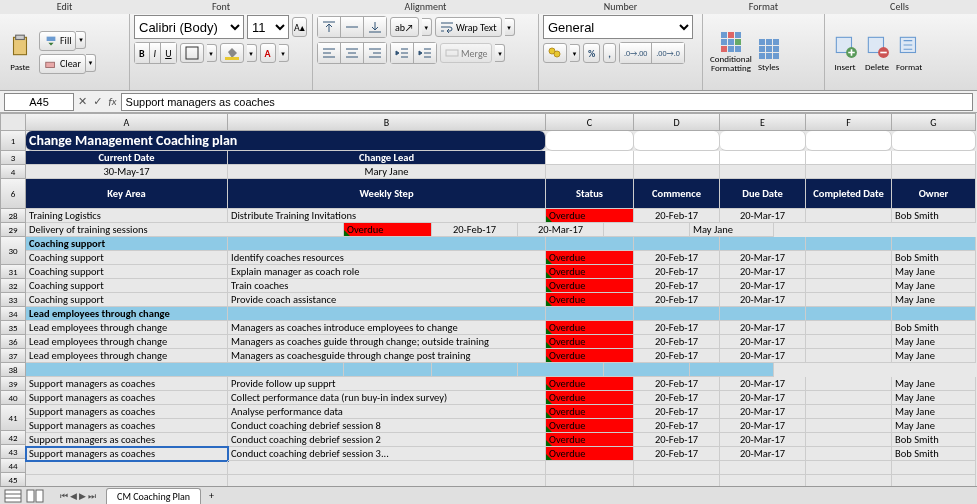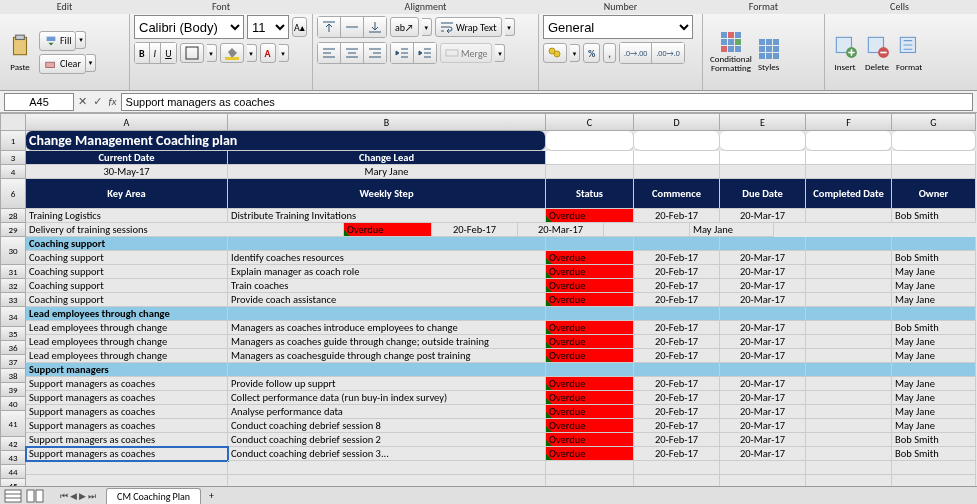--- a/index.html
+++ b/index.html
@@ -329,21 +329,21 @@
       <div class="row-h" style="height: 20px;">1</div>
       <div class="row-h" style="height: 14px;">3</div>
       <div class="row-h" style="height: 14px;">4</div>
       <div class="row-h" style="height: 30px;">6</div>
       <div class="row-h" style="height: 14px;">28</div>
       <div class="row-h" style="height: 14px;">29</div>
       <div class="row-h" style="height: 28px;">30</div>
       <div class="row-h" style="height: 14px;">31</div>
       <div class="row-h" style="height: 14px;">32</div>
       <div class="row-h" style="height: 14px;">33</div>
-      <div class="row-h" style="height: 20px;">34</div>
+      <div class="row-h" style="height: 14px;">34</div>
       <div class="row-h" style="height: 14px;">35</div>
       <div class="row-h" style="height: 14px;">36</div>
       <div class="row-h" style="height: 14px;">37</div>
       <div class="row-h" style="height: 14px;">38</div>
       <div class="row-h" style="height: 14px;">39</div>
       <div class="row-h" style="height: 14px;">40</div>
       <div class="row-h" style="height: 26px;">41</div>
       <div class="row-h" style="height: 14px;">42</div>
       <div class="row-h" style="height: 14px;">43</div>
       <div class="row-h" style="height: 14px;">44</div>
@@ -479,21 +479,20 @@
       <div class="row ">
         <div class="cell cA">Lead employees through change</div>
         <div class="cell cB">Managers as coachesguide through change post training</div>
         <div class="cell cC status-od">Overdue</div>
         <div class="cell cD center">20-Feb-17</div>
         <div class="cell cE center">20-Mar-17</div>
         <div class="cell cF"></div>
         <div class="cell cG">May Jane</div>
       </div>
       <div class="row section">
-        <div class="cell cA">Support managers</div>
         <div class="cell cB"></div>
         <div class="cell cC"></div>
         <div class="cell cD"></div>
         <div class="cell cE"></div>
         <div class="cell cF"></div>
         <div class="cell cG"></div>
       </div>
       <div class="row ">
         <div class="cell cA">Support managers as coaches</div>
         <div class="cell cB">Provide follow up supprt</div>

